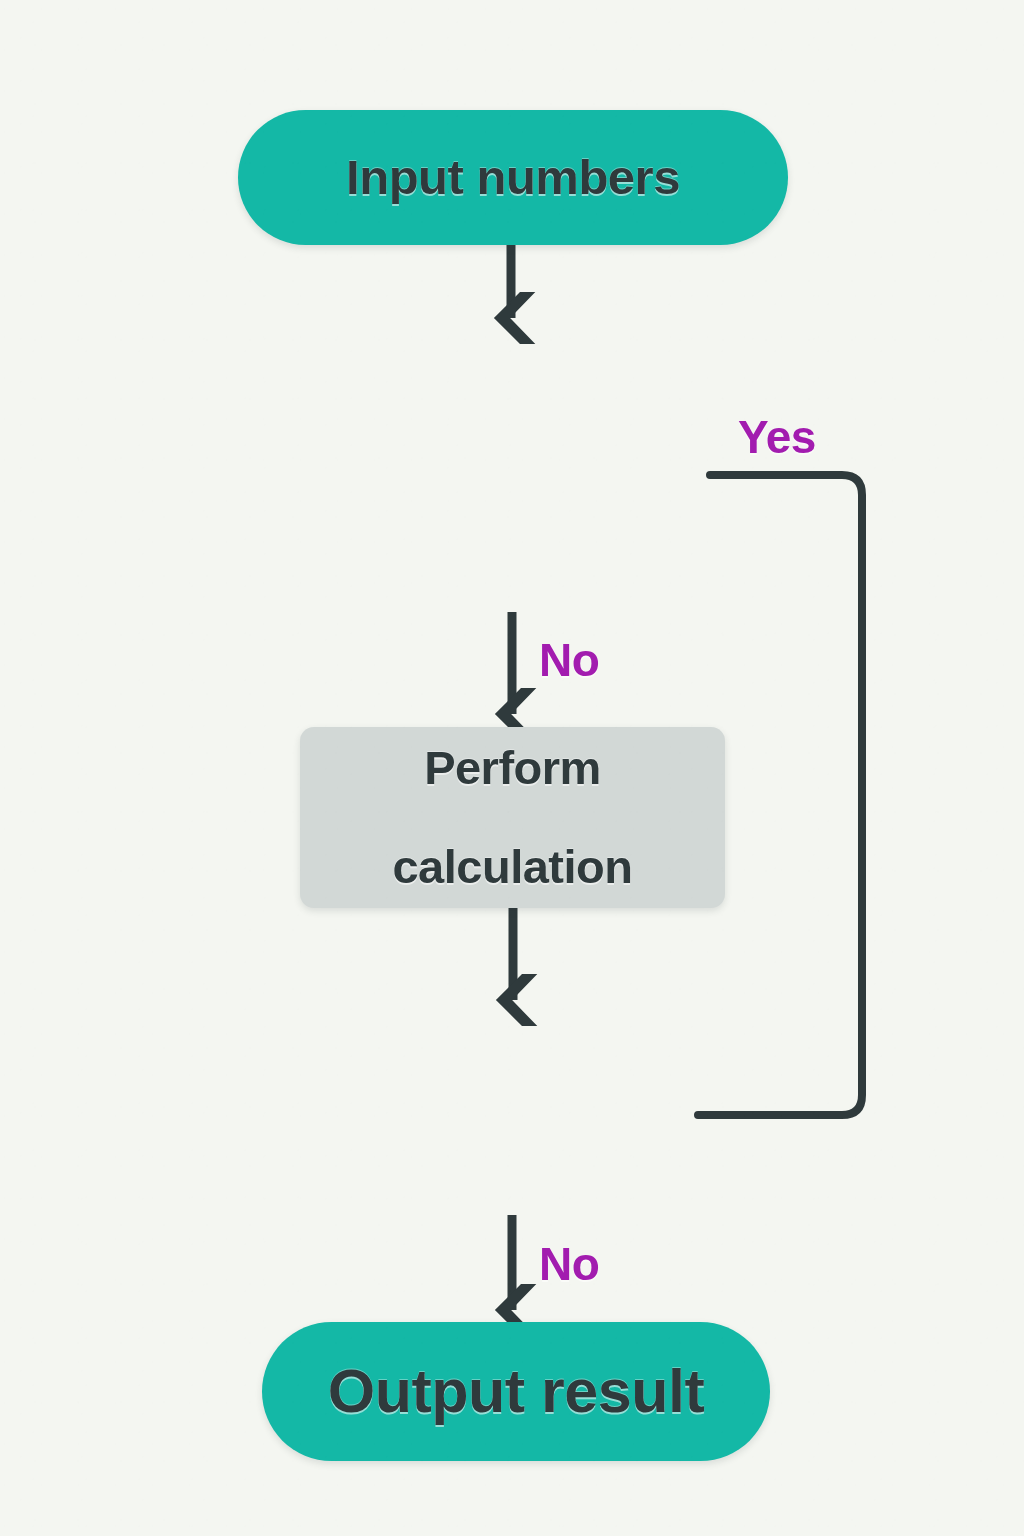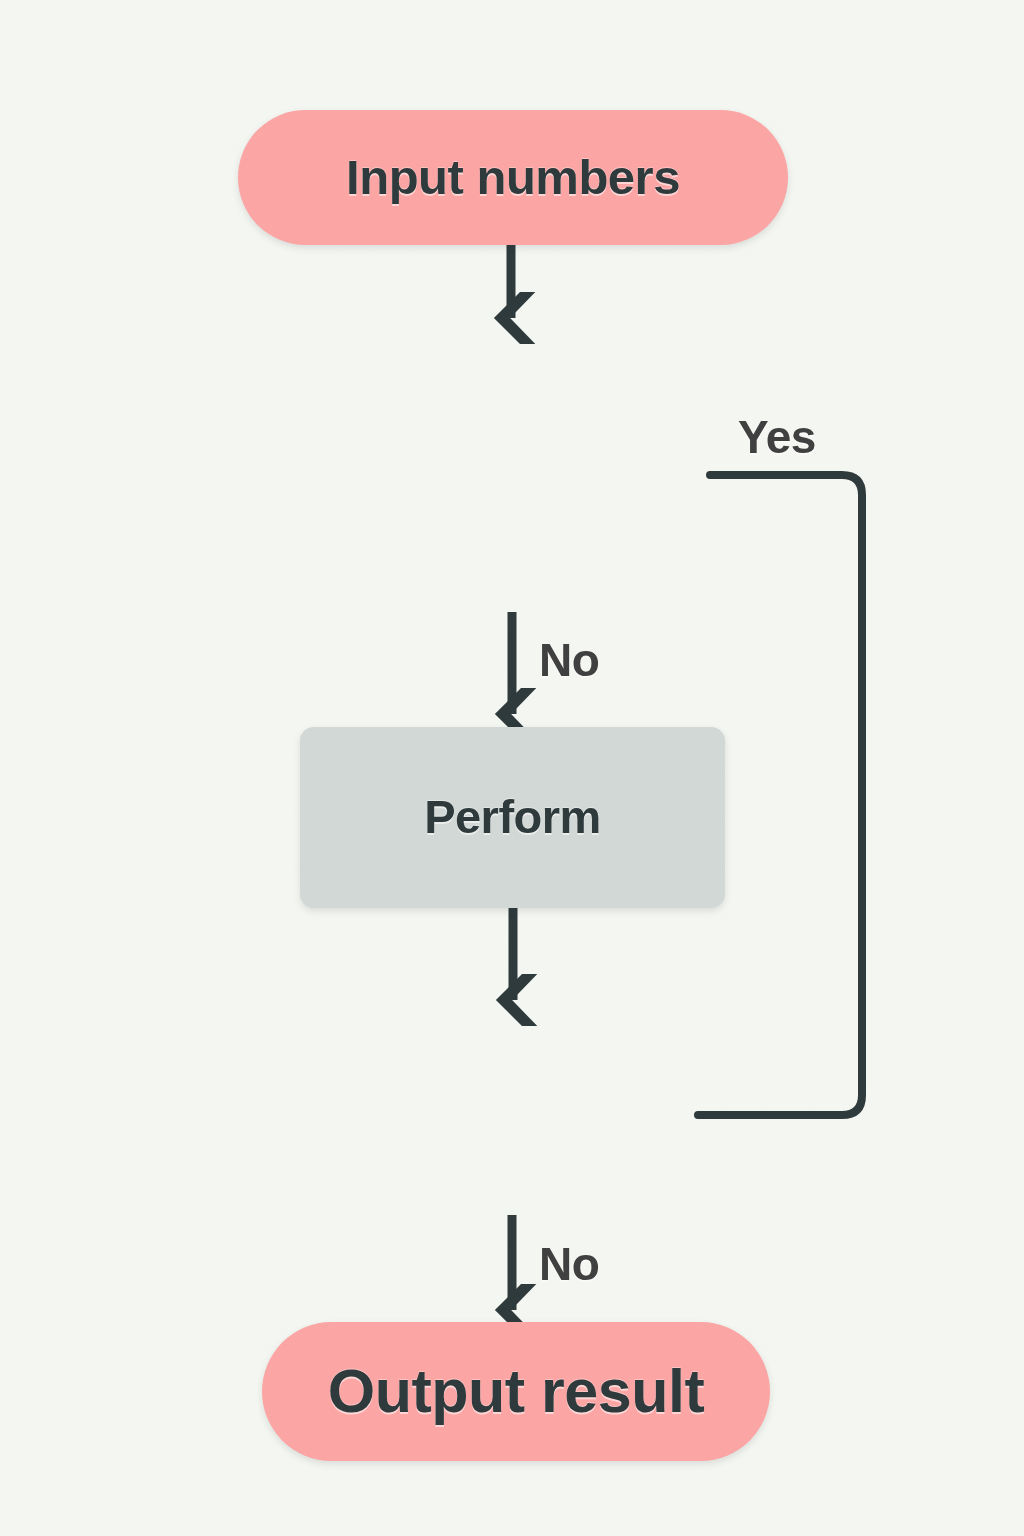--- a/index.html
+++ b/index.html
@@ -43,21 +43,21 @@
   .node {
     position: absolute;
     display: flex;
     align-items: center;
     justify-content: center;
     text-align: center;
     box-sizing: border-box;
   }
 
   .node-terminal {
-    background: #fca5a5;
+    background: #14b8a6;
     border-radius: 999px;
     box-shadow: 0 3px 7px rgba(40,55,55,.13);
   }
   .node-process {
     background: #d2d8d6;
     border-radius: 14px;
     box-shadow: 0 3px 7px rgba(40,55,55,.13);
     gap: 48px;
   }
 
@@ -83,21 +83,21 @@
     position: absolute;
     inset: 0;
     display: flex;
     align-items: center;
     justify-content: center;
   }
 
   .edge-label {
     position: absolute;
     font-weight: bold;
-    color: #404040;
+    color: #a21caf;
     text-shadow: 0 1.5px 0 rgba(255,255,255,.5);
     letter-spacing: -0.5px;
     white-space: nowrap;
   }
 </style>
 </head>
 <body>
 
 <div id="stage">
 
@@ -124,20 +124,21 @@
     <line x1="512" y1="1215" x2="512" y2="1310" stroke="#2f3a3c" stroke-width="9" marker-end="url(#arrowhead)"></line>
   </svg>
 
   <div class="node node-terminal" style="left:238px; top:110px; width:550px; height:135px;">
     <span class="node-label label-dark" style="font-size:49px;">Input numbers</span>
   </div>
 
 
   <div class="node node-process" style="left:300px; top:727px; width:425px; height:181px; flex-direction:column;">
     <span class="node-label label-dark" style="font-size:47px;">Perform</span>
+    <span class="node-label label-dark" style="font-size:47px;">calculation</span>
   </div>
 
 
   <div class="node node-terminal" style="left:262px; top:1322px; width:508px; height:139px;">
     <span class="node-label label-dark" style="font-size:61px;">Output result</span>
   </div>
 
   <div class="edge-label" style="left:738px; top:410px; font-size:46px;">Yes</div>
 
   <div class="edge-label" style="left:539px; top:633px; font-size:46px;">No</div>

